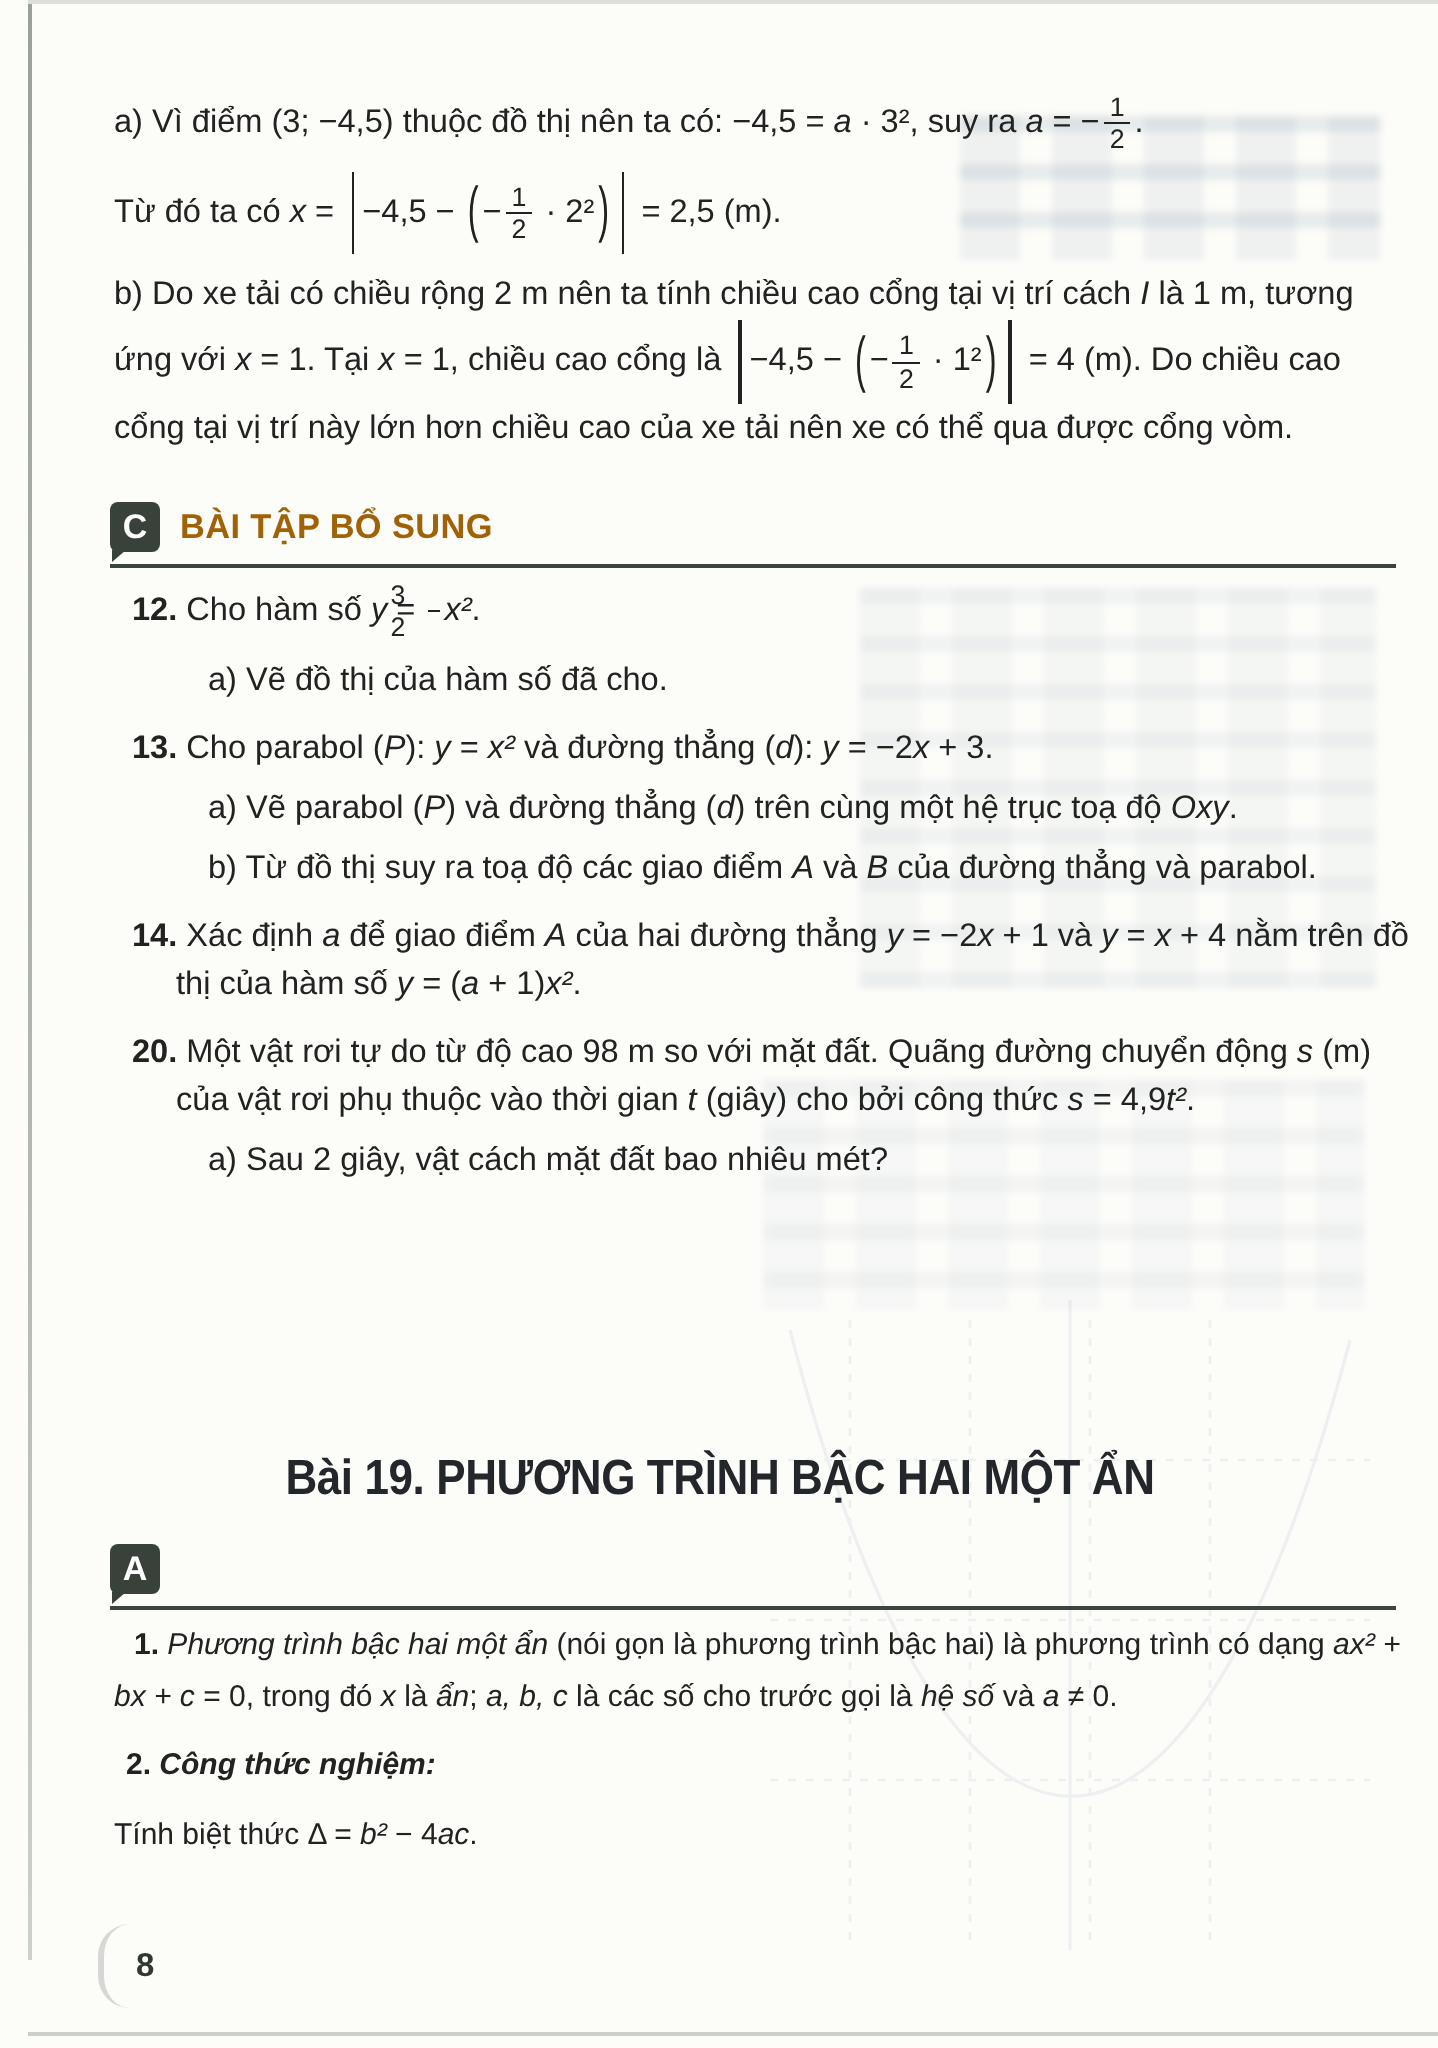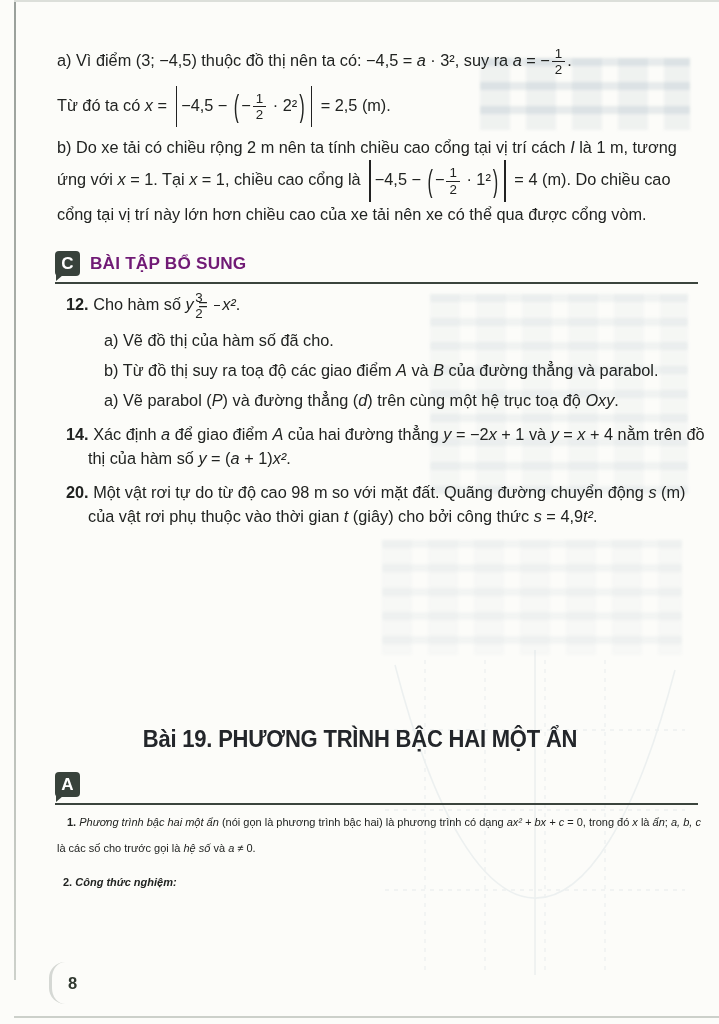--- a/index.html
+++ b/index.html
@@ -26,34 +26,34 @@
   .solution p{margin:0 0 8px;}
 
   .sec-head{position:absolute;left:55px;width:643px;display:flex;align-items:center;
             gap:10px;border-bottom:2px solid #3b443d;padding-bottom:6px;}
   #sec-c{top:251px;} #sec-a{top:772px;}
   .badge{width:25px;height:25px;background:#38423b;color:#fff;border-radius:4px;
          display:flex;align-items:center;justify-content:center;
          font-size:17px;font-weight:bold;position:relative;flex:none;}
   .badge::after{content:"";position:absolute;left:1px;bottom:-5px;width:0;height:0;
                 border-top:6px solid #38423b;border-right:7px solid transparent;}
-  .sec-title{font-size:17.2px;font-weight:700;margin:0;letter-spacing:.2px;color:#701a75;}
+  .sec-title{font-size:17.2px;font-weight:700;margin:0;letter-spacing:.2px;color:#a16207;}
 
   .problems{position:absolute;left:66px;top:290px;width:645px;
             font-size:16.3px;line-height:24px;}
   .prob{margin:10px 0 0;padding-left:22px;text-indent:-22px;}
   .prob:first-child{margin-top:0;}
   .sub{margin:6px 16px 0;padding-left:22px;}
 
   .lesson-title{position:absolute;left:40px;top:726px;width:640px;margin:0;
                 text-align:center;font-size:22px;font-weight:700;color:#23262a;
                 transform:scaleY(1.12);letter-spacing:-.2px;}
 
   .knowledge{position:absolute;left:57px;top:810px;width:645px;
-             font-size:11px;line-height:25.5px;}
+             font-size:15px;line-height:25.5px;}
   .knowledge p{margin:0 0 9px;}
   .k-ind1{text-indent:10px;}
   .k-ind2{text-indent:6px;}
 
   .footer{position:absolute;left:49px;top:960px;height:46px;
           display:flex;align-items:center;gap:3px;}
   .bracket{width:13px;height:42px;border-left:3px solid #d5d8d4;
            border-top-left-radius:18px;border-bottom-left-radius:18px;}
   .page-num{font-size:16.5px;font-weight:700;color:#30382f;}
 
@@ -121,37 +121,40 @@
     <h2 class="sec-title">BÀI TẬP BỔ SUNG</h2>
   </header>
 
   <section class="problems">
     <p class="prob"><span class="mb">12.</span><span> Cho hàm số </span><span class="mi">y</span><span> = </span><span class="frac">
           <span class="fnum">3</span>
           <span class="fden">2</span>
         </span><span class="mi">x²</span><span>.</span></p>
     <p class="sub"><span>a) Vẽ đồ thị của hàm số đã cho.</span></p>
 
+    <p class="prob"><span class="mb">13.</span><span> Cho parabol (</span><span class="mi">P</span><span>): </span><span class="mi">y</span><span> = </span><span class="mi">x²</span><span> và đường thẳng (</span><span class="mi">d</span><span>): </span><span class="mi">y</span><span> = −2</span><span class="mi">x</span><span> + 3.</span></p>
+    <p class="sub"><span>a) Vẽ parabol (</span><span class="mi">P</span><span>) và đường thẳng (</span><span class="mi">d</span><span>) trên cùng một hệ trục toạ độ </span><span class="mi">Oxy</span><span>.</span></p>
     <p class="sub"><span>b) Từ đồ thị suy ra toạ độ các giao điểm </span><span class="mi">A</span><span> và </span><span class="mi">B</span><span> của đường thẳng và parabol.</span></p>
-    <p class="sub"><span>a) Vẽ parabol (</span><span class="mi">P</span><span>) và đường thẳng (</span><span class="mi">d</span><span>) trên cùng một hệ trục toạ độ </span><span class="mi">Oxy</span><span>.</span></p>
 
     <p class="prob"><span class="mb">14.</span><span> Xác định </span><span class="mi">a</span><span> để giao điểm </span><span class="mi">A</span><span> của hai đường thẳng </span><span class="mi">y</span><span> = −2</span><span class="mi">x</span><span> + 1 và </span><span class="mi">y</span><span> = </span><span class="mi">x</span><span> + 4 nằm trên đồ thị của hàm số </span><span class="mi">y</span><span> = (</span><span class="mi">a</span><span> + 1)</span><span class="mi">x²</span><span>.</span></p>
 
     <p class="prob"><span class="mb">20.</span><span> Một vật rơi tự do từ độ cao 98 m so với mặt đất. Quãng đường chuyển động </span><span class="mi">s</span><span> (m) của vật rơi phụ thuộc vào thời gian </span><span class="mi">t</span><span> (giây) cho bởi công thức </span><span class="mi">s</span><span> = 4,9</span><span class="mi">t²</span><span>.</span></p>
+    <p class="sub"><span>a) Sau 2 giây, vật cách mặt đất bao nhiêu mét?</span></p>
   </section>
 
   <h1 class="lesson-title">Bài 19. PHƯƠNG TRÌNH BẬC HAI MỘT ẨN</h1>
 
   <header class="sec-head" id="sec-a">
     <span class="badge">A</span>
   </header>
 
   <section class="knowledge">
     <p class="k-ind1"><span class="mb">1.</span><span class="mi"> Phương trình bậc hai một ẩn</span><span> (nói gọn là phương trình bậc hai) là phương trình có dạng </span><span class="mi">ax² + bx + c</span><span> = 0, trong đó </span><span class="mi">x</span><span> là </span><span class="mi">ẩn</span><span>; </span><span class="mi">a, b, c</span><span> là các số cho trước gọi là </span><span class="mi">hệ số</span><span> và </span><span class="mi">a</span><span> ≠ 0.</span></p>
     <p class="k-ind2"><span class="mb">2.</span><span class="mbi"> Công thức nghiệm:</span></p>
+    <p><span>Tính biệt thức Δ = </span><span class="mi">b²</span><span> − 4</span><span class="mi">ac</span><span>.</span></p>
   </section>
 
   <footer class="footer">
     <span class="bracket"></span>
     <span class="page-num">8</span>
   </footer>
 
 </div>
 
 </body></html>

